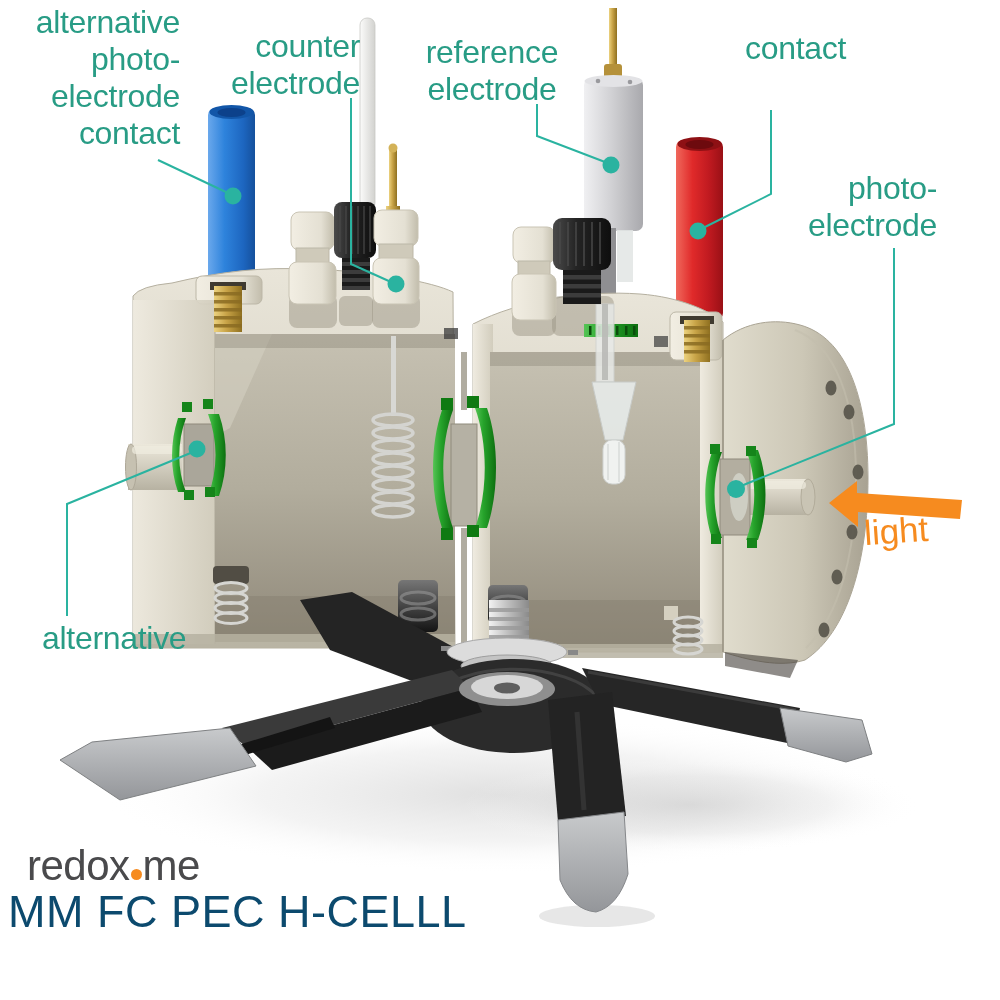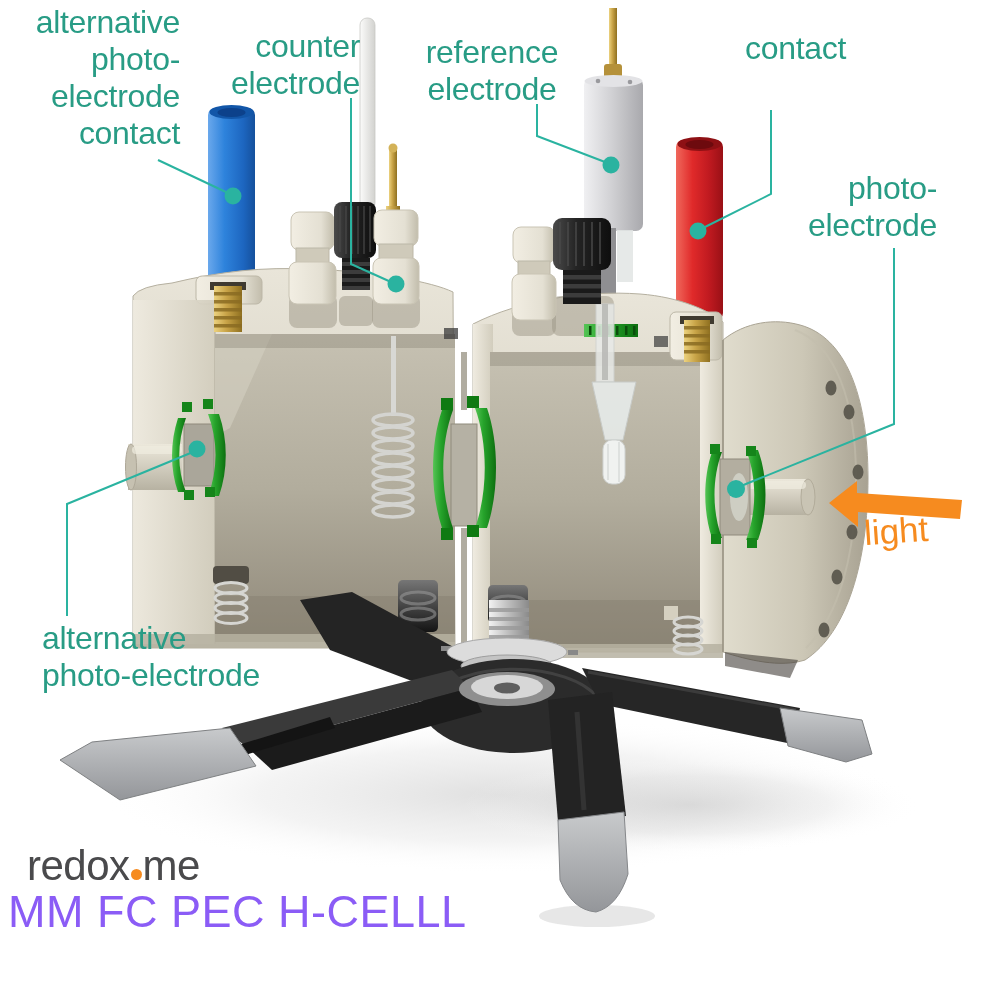--- a/index.html
+++ b/index.html
@@ -5,21 +5,21 @@
   html,body{margin:0;padding:0;background:#ffffff;}
   #stage{position:relative;width:1000px;height:940px;overflow:hidden;background:#ffffff;
          font-family:"Liberation Sans",sans-serif;}
   #device-svg{position:absolute;left:0;top:0;}
   .lbl{position:absolute;font-size:32px;line-height:37px;color:#289c85;letter-spacing:-0.3px;}
   .lbl.right{text-align:right;}
   .lbl.center{text-align:center;}
   .lbl-light{position:absolute;font-size:35px;color:#f68b1f;transform:rotate(-4deg);}
   .logo{position:absolute;left:27px;top:842px;font-size:42px;font-weight:normal;color:#4a4a4c;letter-spacing:-0.5px;}
   .logo-dot{display:inline-block;width:11px;height:11px;border-radius:50%;background:#f68b1f;margin:0 1px;}
-  .title{position:absolute;left:8px;top:886px;font-size:45px;color:#8b5cf6;letter-spacing:0.5px;}
+  .title{position:absolute;left:8px;top:886px;font-size:45px;color:#0c4a6e;letter-spacing:0.5px;}
   .subtitle{position:absolute;left:8px;top:942px;font-size:30px;color:#289c85;}
 </style>
 </head>
 <body>
 
 <div id="stage">
 
 <svg id="device-svg" width="1000" height="1000" viewBox="0 0 1000 1000">
   <defs>
     <radialGradient id="shadowG" cx="50%" cy="50%" r="50%">
@@ -409,21 +409,20 @@
 
 <div class="lbl right" style="left:737px;top:170px;width:200px">
   <div>photo-</div>
   <div>electrode</div>
 </div>
 
 <div class="lbl-light" style="left:864px;top:511px">light</div>
 
 <div class="lbl" style="left:42px;top:620px;width:310px">
   <div>alternative</div>
-  <div>photo-electrode</div>
 </div>
 
 <div class="logo"><span>redox</span><span class="logo-dot"></span><span>me</span></div>
 
 <div class="title">MM FC PEC H-CELLL</div>
 <div class="subtitle">2x15 mL</div>
 
 </div>
 
 </body></html>

